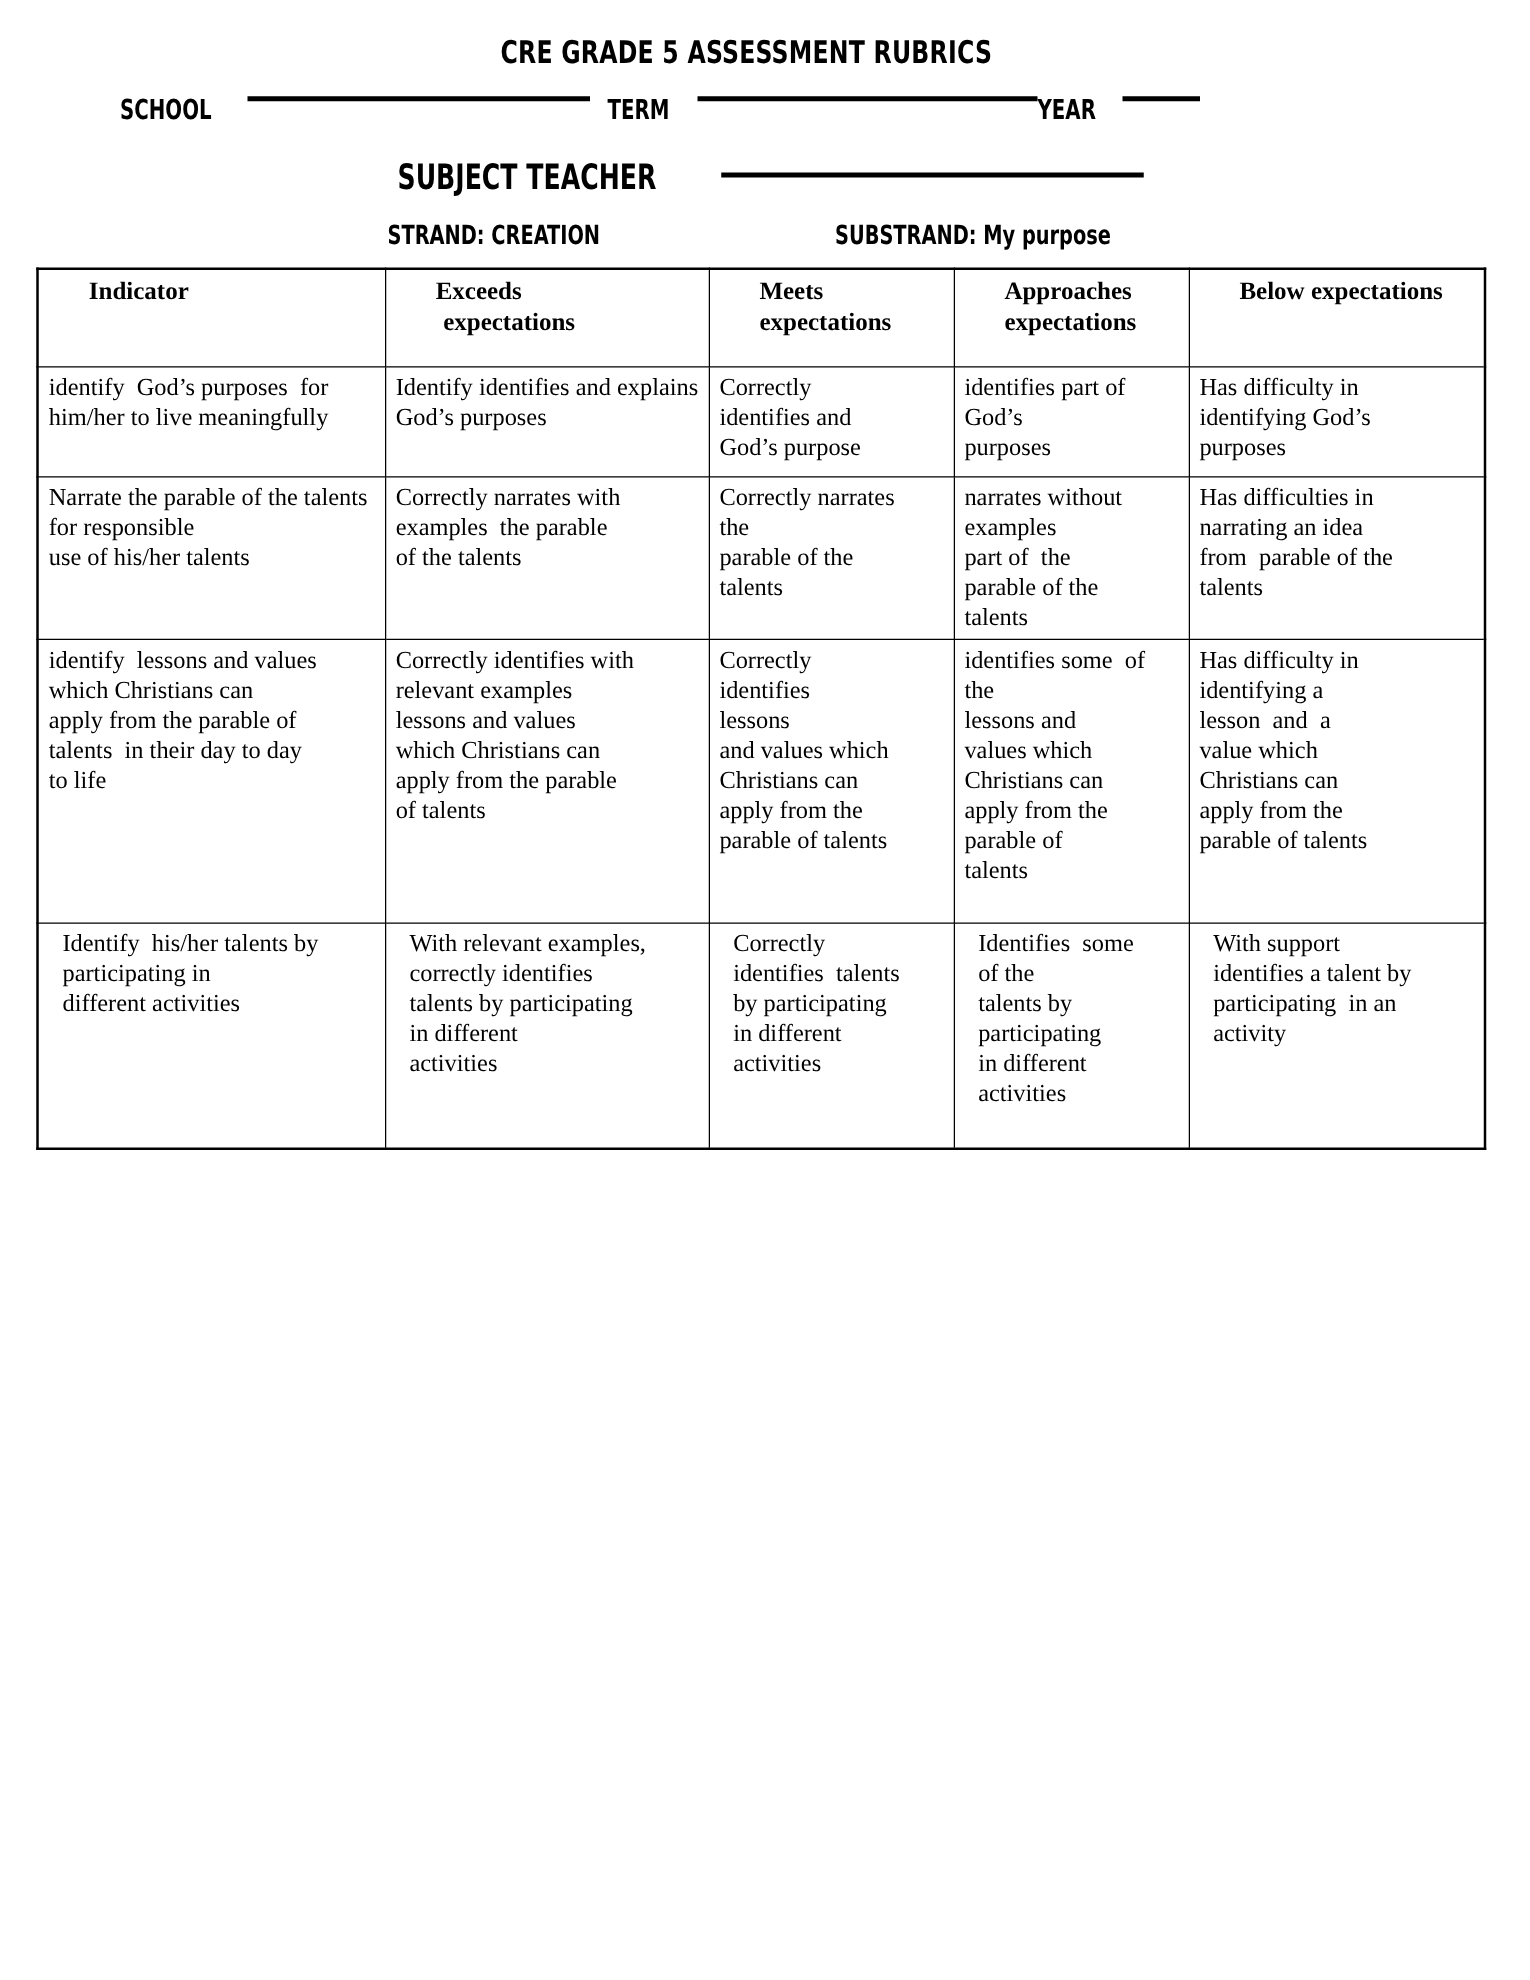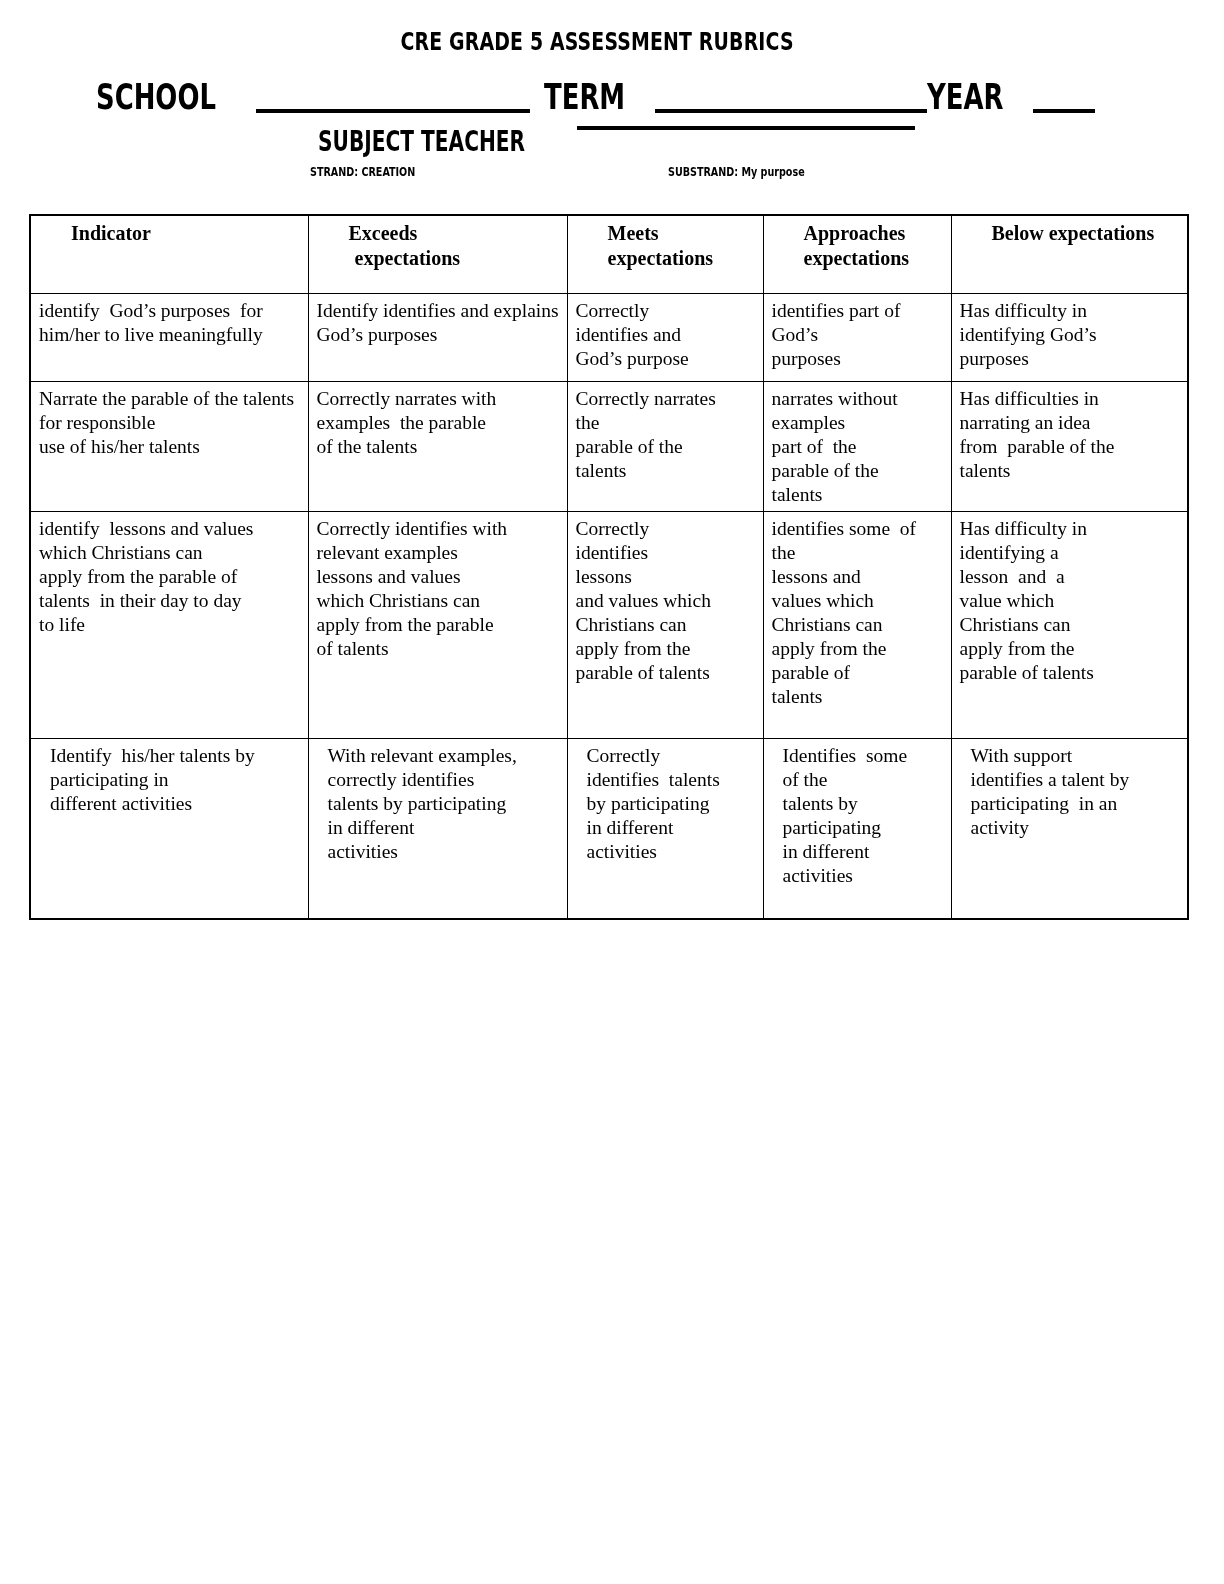--- a/index.html
+++ b/index.html
@@ -44,22 +44,21 @@
     display: inline-block;
     transform: scaleX(0.84);
     transform-origin: center center;
   }
 
   .line-school {
     position: absolute;
     top: 76px;
     left: 96px;
     display: flex;
-    align-items: flex-end;
-    font-size: 36px;
+    font-size: 22px;
     white-space: nowrap;
   }
   .line-school .lbl {
     display: inline-block;
     transform: scaleX(0.80);
     transform-origin: left bottom;
   }
 
   .rule {
     display: inline-block;
@@ -69,38 +68,38 @@
   }
   .rule-school { width: 274px; margin-left: 10px; margin-right: 14px; }
   .rule-term   { width: 272px; margin-left: 10px; margin-right: 0px; }
   .rule-year   { width: 62px;  margin-left: 10px; }
 
   .line-teacher {
     position: absolute;
     top: 125px;
     left: 318px;
     display: flex;
-    align-items: flex-start;
+    align-items: center;
     font-size: 28px;
     white-space: nowrap;
   }
   .line-teacher .lbl {
     display: inline-block;
     transform: scaleX(0.80);
     transform-origin: left bottom;
   }
   .rule-teacher { width: 338px; margin-left: 0px; }
 
   .strand-row {
     position: absolute;
-    top: 164px;
+    top: 176px;
     left: 0;
     width: 972px;
     height: 22px;
-    font-size: 13px;
+    font-size: 21px;
   }
   .strand-row .strand {
     position: absolute;
     left: 310px;
     top: 0;
     transform: scaleX(0.82);
     transform-origin: left top;
     white-space: nowrap;
   }
   .strand-row .substrand {

